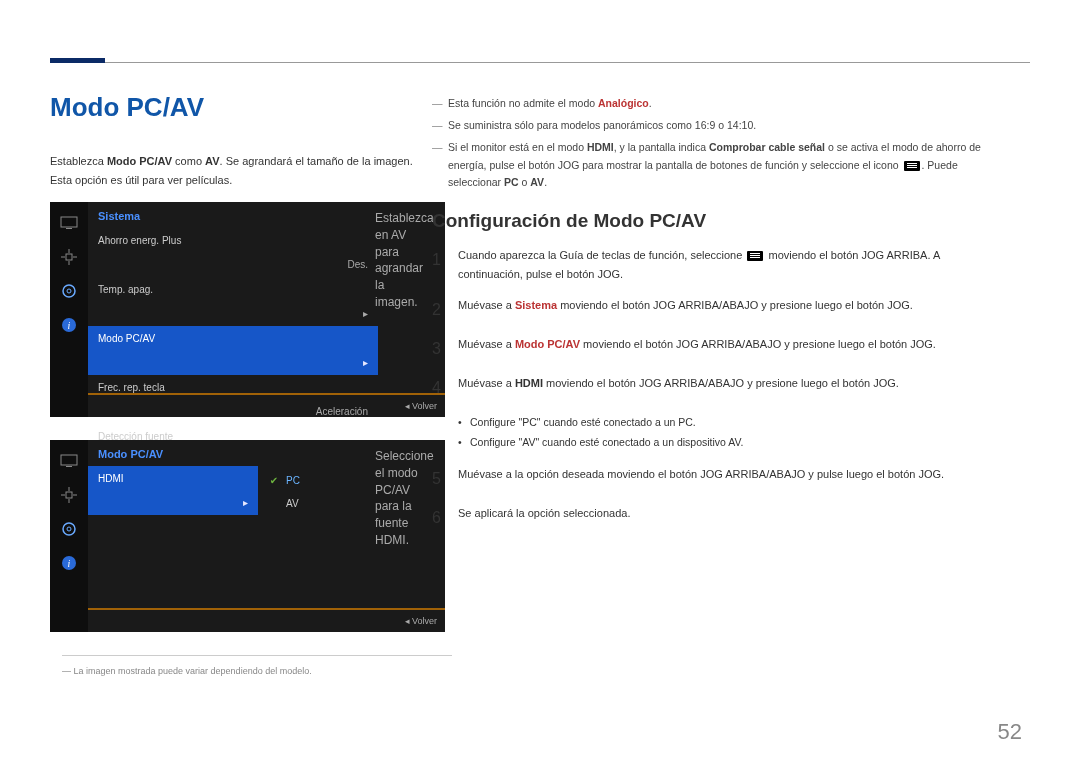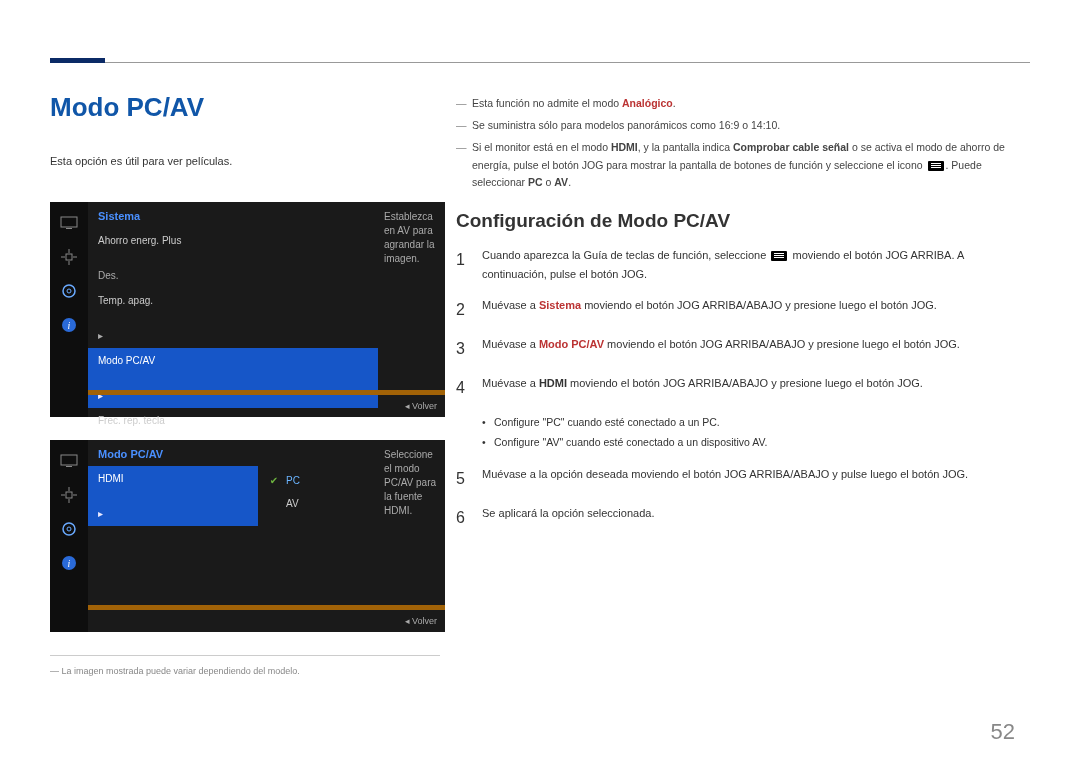--- a/index.html
+++ b/index.html
@@ -81,45 +81,44 @@
     padding: 8px 10px 6px;
     color: #4a90ff;
     font-weight: bold;
     font-size: 11px;
   }
   .osd-row {
     display: flex;
     justify-content: space-between;
     padding: 7px 10px;
     color: #ccc;
-    flex-direction: column;
   }
   .osd-row.sel {
     background: #1656c8;
     color: #fff;
   }
   .osd-row .val { color: #aaa; margin-top: 24px; }
   .osd-row.sel .val { color: #e8e8ff; }
   .osd-right {
     position: absolute;
-    right: 0; top: 0;
+    right: 9px; top: 0;
     width: 67px;
     padding: 8px 6px;
-    font-size: 10px;
+    font-size: 12px;
     color: #aaa;
     line-height: 1.4;
   }
   .osd-footer {
     position: absolute;
     bottom: 0; left: 38px; right: 0;
     padding: 6px 8px;
     text-align: right;
     font-size: 9px;
     color: #aaa;
-    border-top: 5px solid #a16207;
+    border-top: 2px solid #a16207;
   }
   .osd2-list {
     position: absolute;
     left: 210px;
     top: 28px;
     width: 118px;
   }
   .osd2-opt {
     padding: 6px 8px;
     color: #ccc;
@@ -131,31 +130,31 @@
     color: #6ab4ff;
   }
   .check {
     width: 12px; height: 12px;
     display: inline-flex; align-items: center; justify-content: center;
     color: #6db33f;
   }
   .img-note {
     position: absolute;
     top: 655px;
-    left: 50px;
+    left: 62px;
     width: 390px;
     border-top: 1px solid #ccc;
     padding-top: 10px;
     font-size: 9px;
     color: #888;
   }
   .right-col {
     position: absolute;
     top: 95px;
-    left: 456px;
+    left: 432px;
     width: 570px;
   }
   .dash-note {
     font-size: 10.5px;
     color: #444;
     line-height: 1.7;
     margin-bottom: 4px;
     padding-left: 16px;
     position: relative;
   }
@@ -218,36 +217,39 @@
     position: relative;
   }
   .bullets div::before {
     content: "•";
     position: absolute;
     left: 0;
   }
   .pagenum {
     position: absolute;
     bottom: 18px;
-    right: 65px;
+    right: 58px;
     font-size: 22px;
     color: #888;
   }
   svg { display: block; }
 </style>
 </head>
 <body>
 
 <div class="topbar">
   <div class="topbar-accent"></div>
 </div>
 
 <h1 class="page-title">Modo PC/AV</h1>
 
 <div class="intro">
+  <div>
+    <span>Establezca </span><span class="bold">Modo PC/AV</span><span> como </span><span class="bold">AV</span><span>. Se agrandará el tamaño de la imagen.</span>
+  </div>
   <div style="margin-top:0">Esta opción es útil para ver películas.</div>
 </div>
 
 <div class="osd osd1">
   <div class="osd-sidebar">
     <div class="sb-icon">
         <svg width="18" height="14" viewBox="0 0 18 14">
           <rect x="1" y="1" width="16" height="10" fill="none" stroke="currentColor"></rect>
           <rect x="6" y="12" width="6" height="1" fill="currentColor"></rect>
         </svg>

